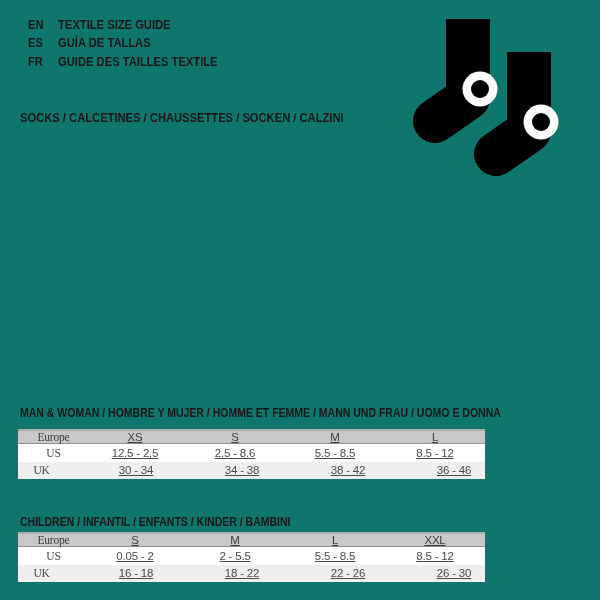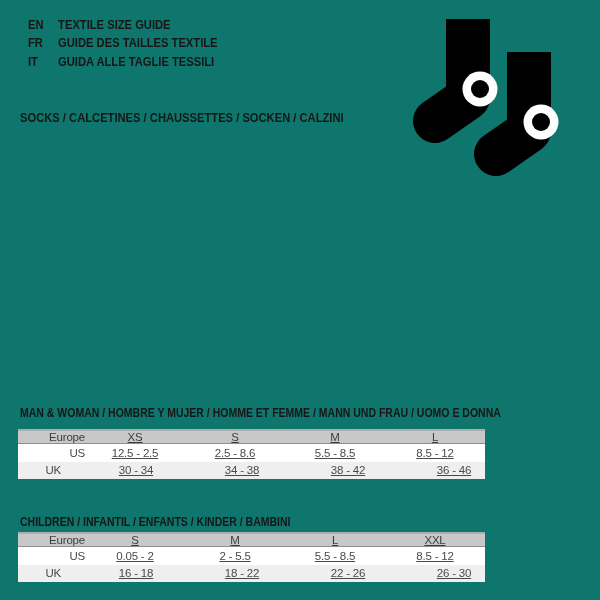--- a/index.html
+++ b/index.html
@@ -32,37 +32,37 @@
   .table-1{top:429px;}
   .table-2{top:532px;}
   .thead{
     box-sizing:border-box;height:15px;display:flex;align-items:center;
     background:#c8c8c8;border-top:2px solid #adadad;border-bottom:1px solid #8f8f8f;
     color:#3d3d3d;
   }
   .trow{height:17.5px;display:flex;align-items:center;color:#4a4a4a;}
   .row-white{background:#ffffff;}
   .row-alt{background:#efefef;gap:44px;}
-  .c0{width:67px;padding-left:4px;text-align:right;box-sizing:border-box;}
+  .c0{width:67px;padding-left:4px;text-align:center;box-sizing:border-box;font-family:Liberation Serif, serif;}
   .cv{width:100px;text-align:center;text-decoration:underline;}
 </style>
 </head>
 <body>
 
 <div class="canvas">
 
   <div class="lang-block">
     <div class="lang-row">
       <span class="cond"><span class="lang-code">EN</span><span>TEXTILE SIZE GUIDE</span></span>
     </div>
     <div class="lang-row">
-      <span class="cond"><span class="lang-code">FR</span><span>GUIDE DES TAILLES TEXTILE</span></span>
+      <span class="cond"><span class="lang-code">ES</span><span>GUÍA DE TALLAS</span></span>
     </div>
     <div class="lang-row">
-      <span class="cond"><span class="lang-code">IT</span><span>GUIDA ALLE TAGLIE TESSILI</span></span>
+      <span class="cond"><span class="lang-code">FR</span><span>GUIDE DES TAILLES TEXTILE</span></span>
     </div>
   </div>
 
   <div class="category-line">
     <span class="cond">SOCKS / CALCETINES / CHAUSSETTES / SOCKEN / CALZINI</span>
   </div>
 
   <svg class="socks-icon" width="180" height="185" viewBox="0 0 180 185" aria-hidden="true">
 
     <g>

